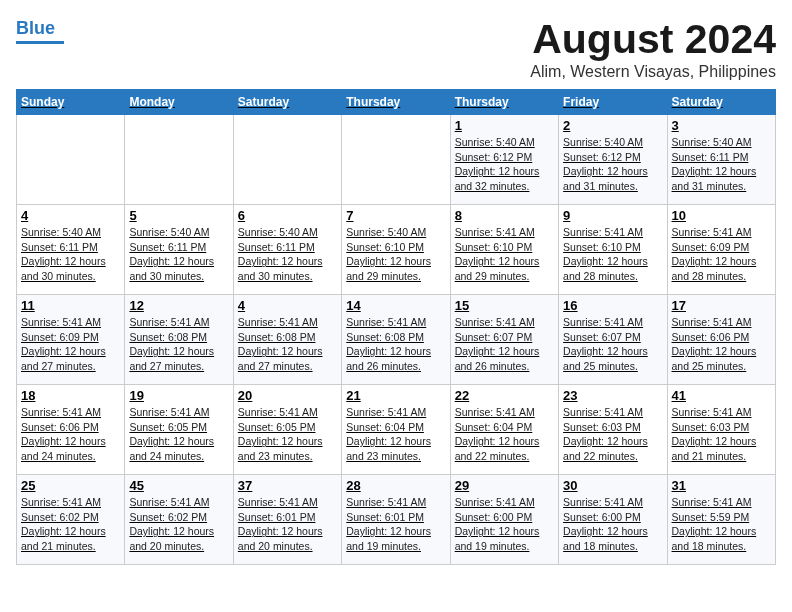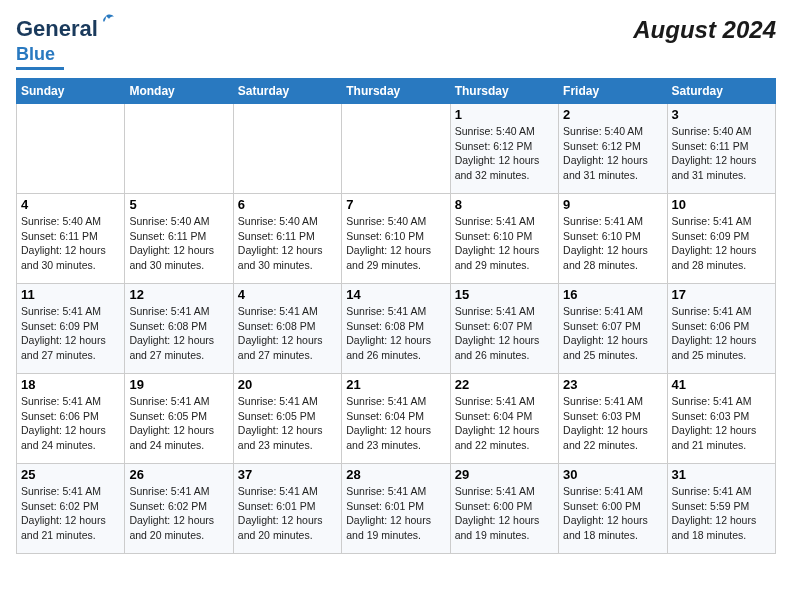--- a/index.html
+++ b/index.html
@@ -29,33 +29,33 @@
     .logo-divider {
       width: 48px;
       height: 3px;
       background: #2979c0;
       margin-top: 2px;
     }
     .title-block {
       text-align: right;
     }
     .main-title {
-      font-size: 24px;
+      font-size: 41px;
       font-weight: bold;
       color: #1a1a1a;
-      font-style: italic;
     }
     .subtitle {
       font-size: 16px;
       color: #333;
     }
     table {
       width: 100%;
       border-collapse: collapse;
       font-size: 11px;
+      text-decoration: underline;
     }
     thead tr th {
       background: #2979c0;
       color: #fff;
       padding: 5px 4px;
       text-align: left;
       font-size: 12px;
       font-weight: bold;
       border: 1px solid #2979c0;
     }
@@ -86,36 +86,28 @@
     }
     .empty-cell {
       background: #fff !important;
     }
   </style>
 </head>
 <body>
 
 <div class="header">
   <div class="logo">
-    <div class="logo-row">
-      <div style="position:relative;display:inline-block;">
-        <span style="font-size:22px;font-weight:bold;color:#1a3a5c;">General</span>
-        <svg style="position:absolute;top:-4px;right:-18px;" width="20" height="20" viewBox="0 0 20 20">
-          <path d="M10 4 C12 2, 16 2, 18 5 C16 4, 14 5, 13 7 C12 5, 10 5, 10 4Z" fill="#2979c0"></path>
-          <path d="M10 4 C8 6, 6 8, 8 10 C9 8, 10 7, 10 4Z" fill="#2979c0"></path>
-        </svg>
-      </div>
-    </div>
     <div style="margin-top:2px;">
       <span style="font-size:18px;font-weight:bold;color:#2979c0;">Blue</span>
     </div>
     <div class="logo-divider"></div>
   </div>
   <div class="title-block">
     <div class="main-title">August 2024</div>
+    <div class="subtitle">Alim, Western Visayas, Philippines</div>
   </div>
 </div>
 
 <table>
   <thead>
     <tr>
     <th>Sunday</th>
         <th>Monday</th>
         <th>Saturday</th>
         <th>Thursday</th>
@@ -307,21 +299,21 @@
       </tr>
       <tr>
         <td>
           <span class="day-num">25</span>
           <div class="cell-content" style="white-space: pre-line;">Sunrise: 5:41 AM
 Sunset: 6:02 PM
 Daylight: 12 hours
 and 21 minutes.</div>
         </td>
         <td>
-          <span class="day-num">26</span>
+          <span class="day-num">45</span>
           <div class="cell-content" style="white-space: pre-line;">Sunrise: 5:41 AM
 Sunset: 6:02 PM
 Daylight: 12 hours
 and 20 minutes.</div>
         </td>
         <td>
           <span class="day-num">37</span>
           <div class="cell-content" style="white-space: pre-line;">Sunrise: 5:41 AM
 Sunset: 6:01 PM
 Daylight: 12 hours

